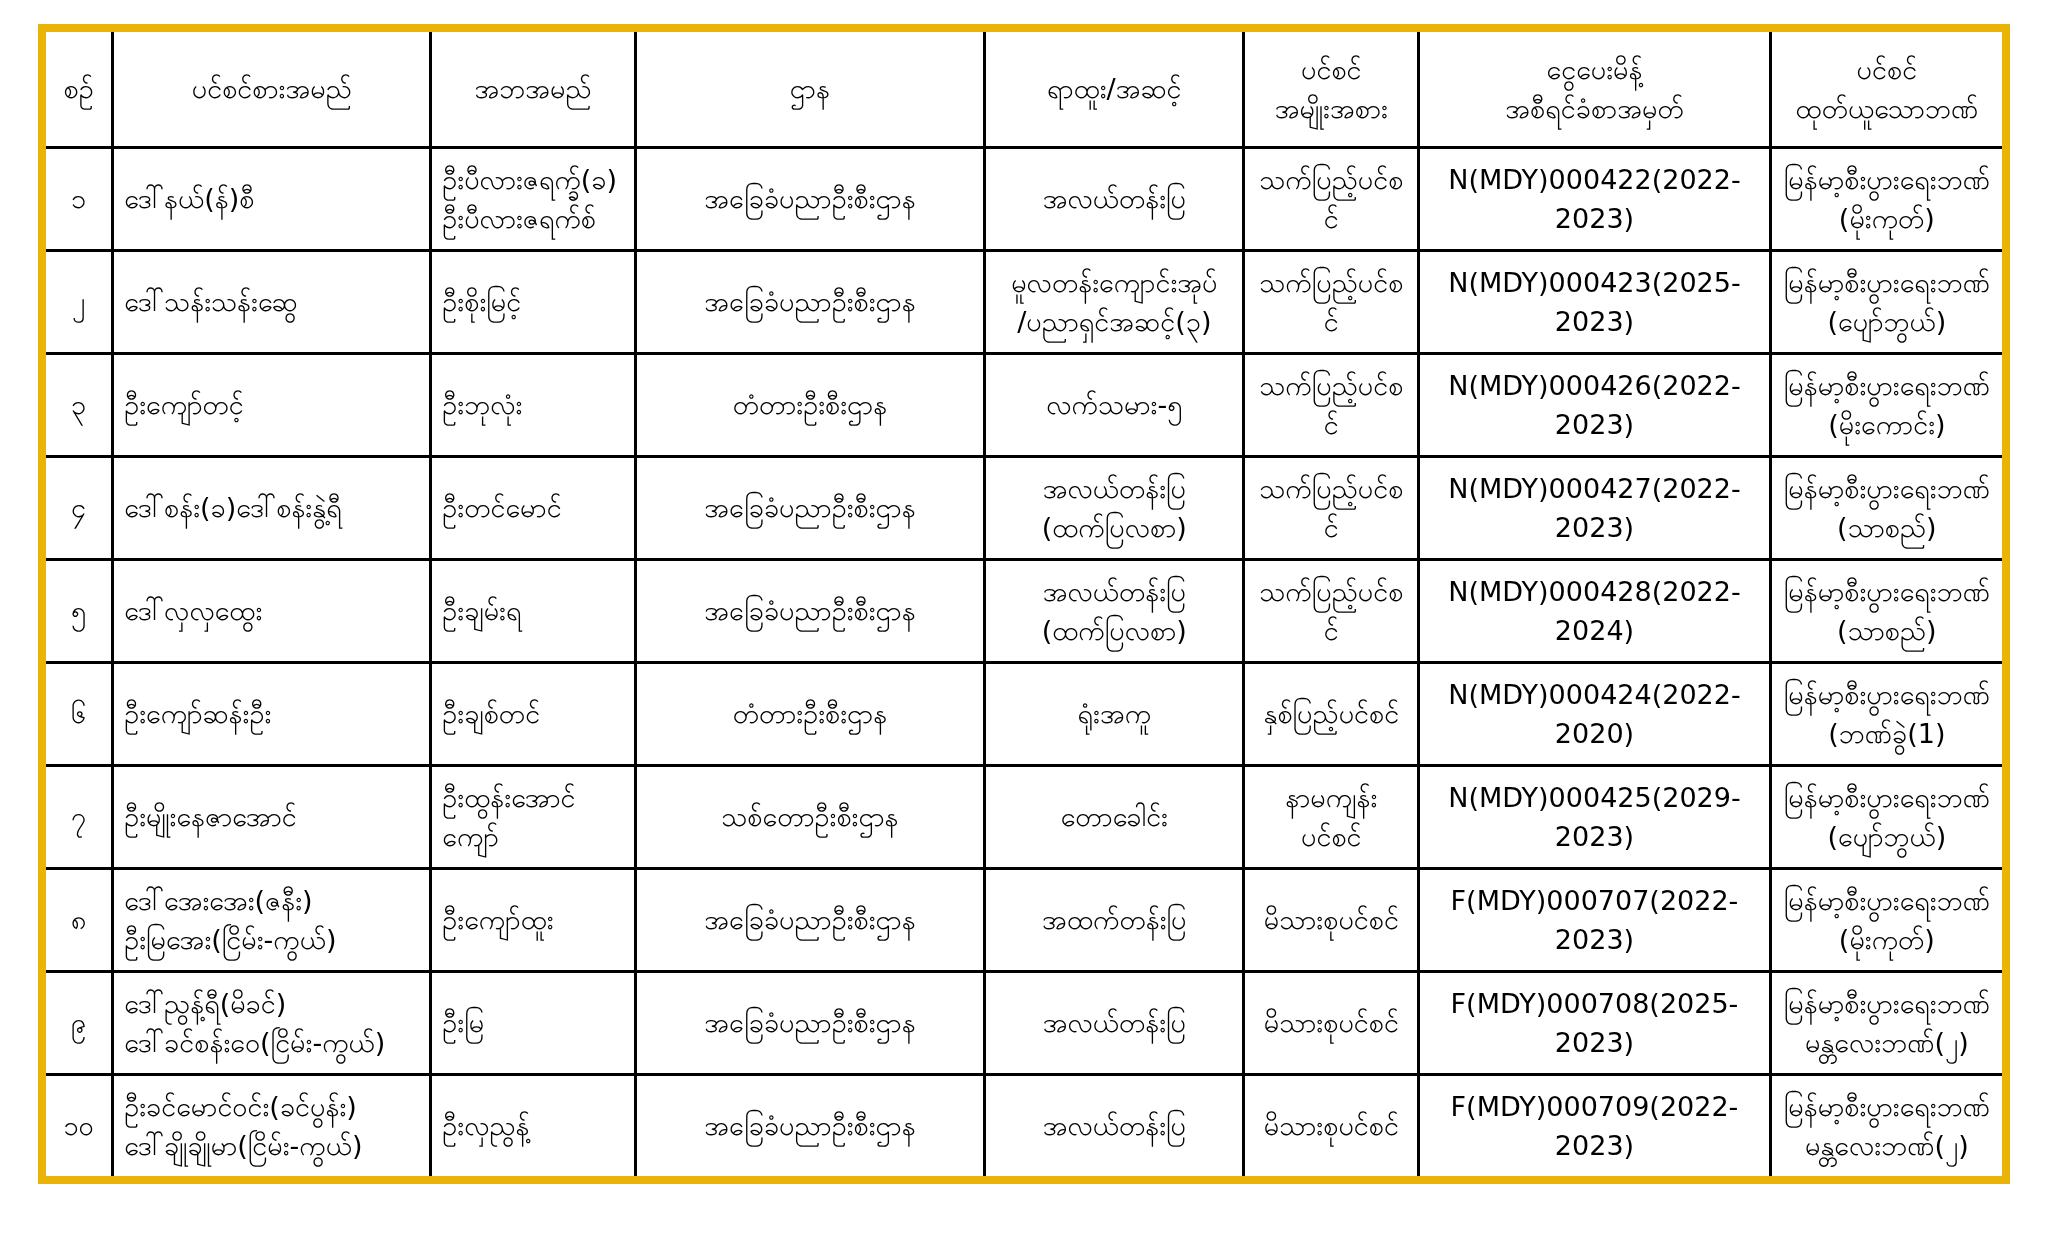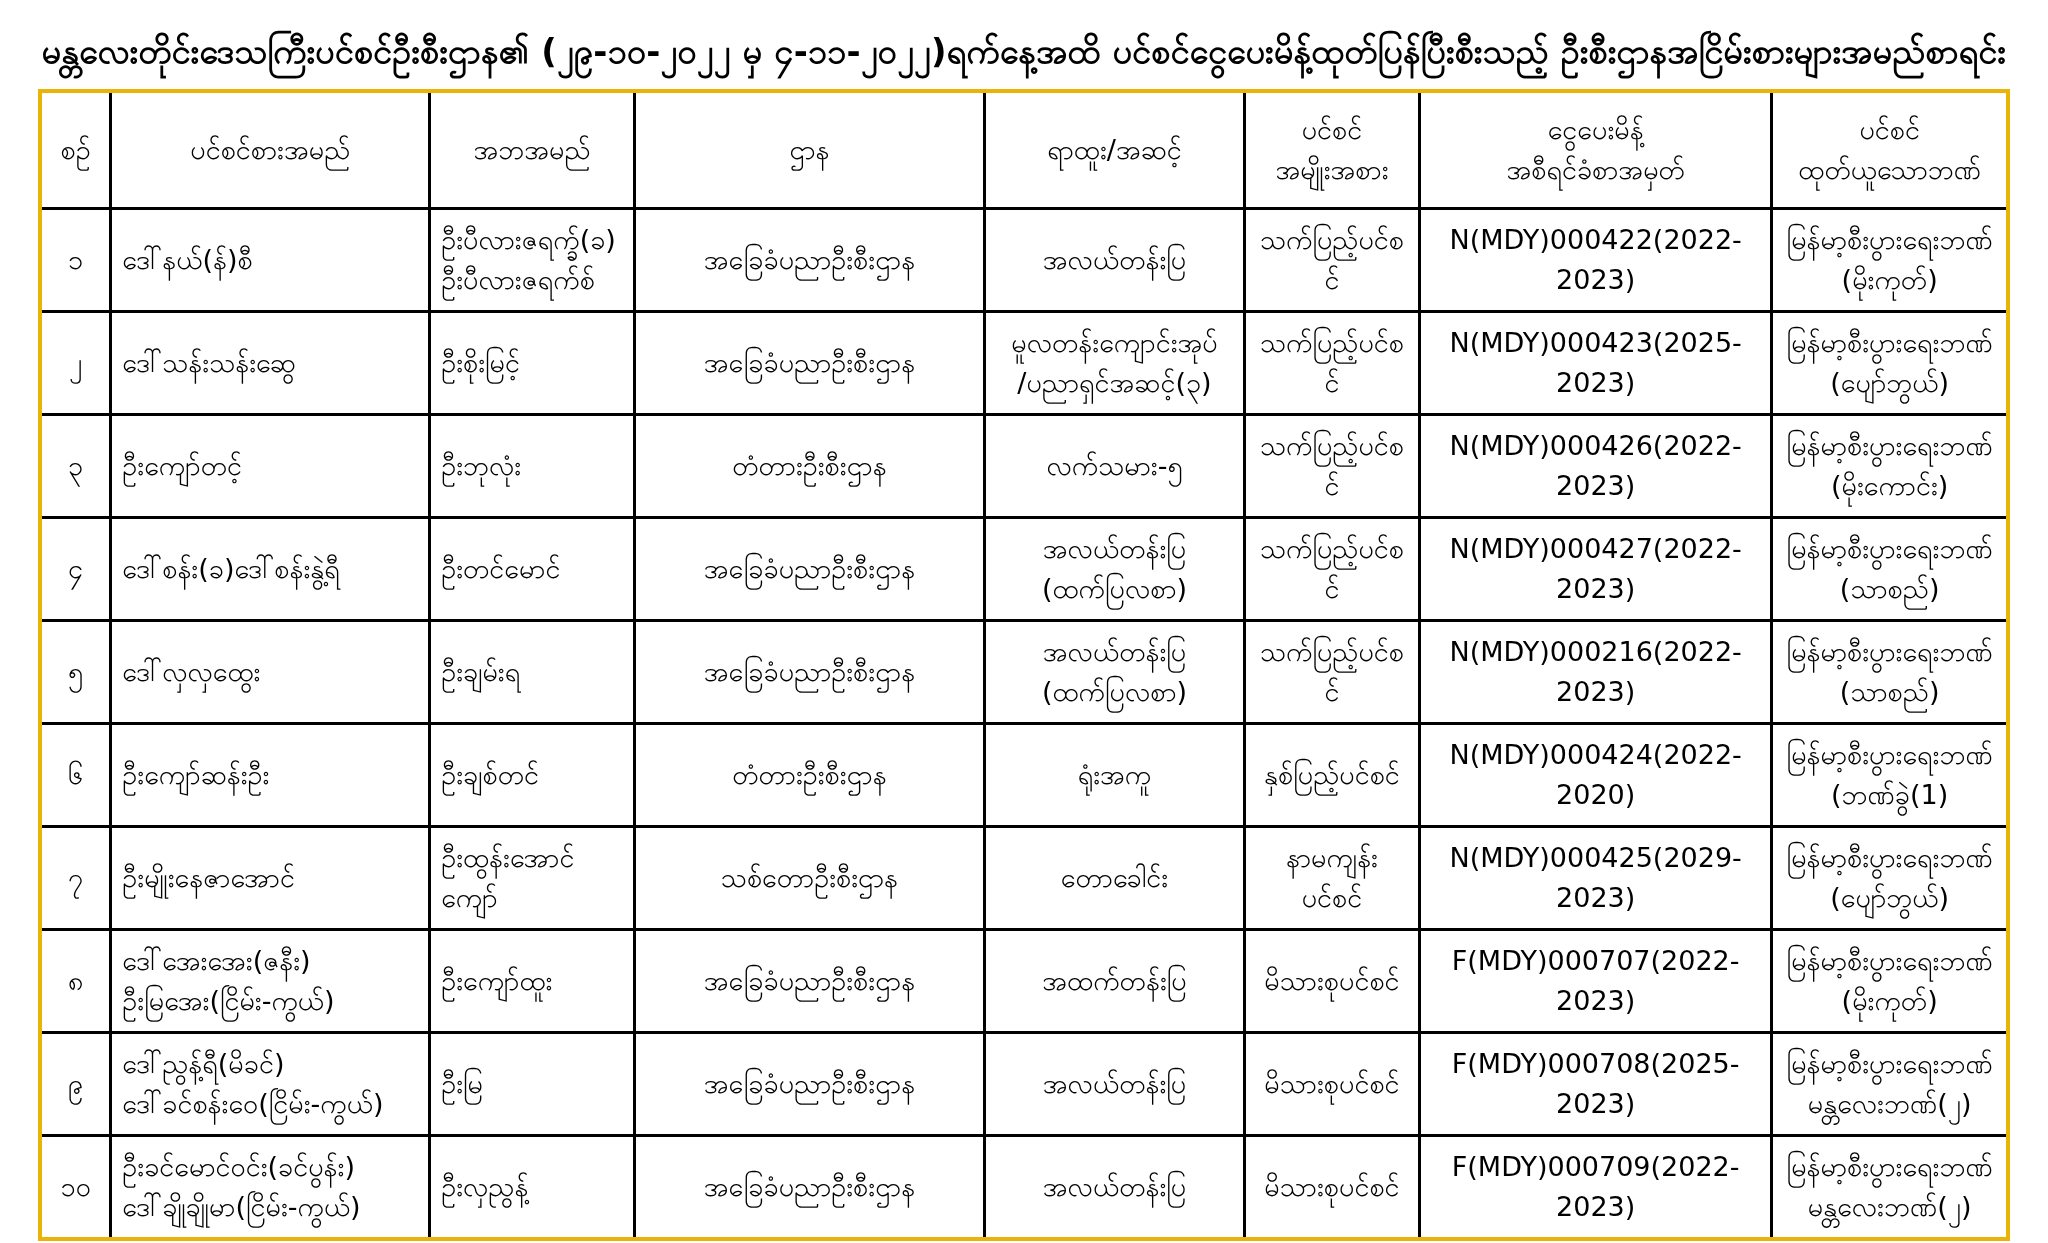--- a/index.html
+++ b/index.html
@@ -22,21 +22,21 @@
     font-size: 34px;
     line-height: 1.25;
     font-weight: bold;
     margin: 6px 0 16px 0;
     letter-spacing: 0.2px;
   }
   table.pension-table {
     width: 100%;
     border-collapse: collapse;
     table-layout: fixed;
-    border: 4px solid #eab308;
+    border: 8px solid #eab308;
   }
   .pension-table th,
   .pension-table td {
     border: 3px solid #000;
     padding: 6px 10px;
     font-size: 27px;
     line-height: 1.45;
     vertical-align: middle;
     overflow: hidden;
     word-wrap: break-word;
@@ -50,21 +50,20 @@
     height: 88px;
   }
   .align-left   { text-align: left; }
   .align-center { text-align: center; }
   .cell-line { display: block; }
 </style>
 </head>
 <body>
 
 <div class="page">
-  <h1 class="doc-title">မန္တလေးတိုင်းဒေသကြီးပင်စင်ဦးစီးဌာန၏ (၂၉-၁၀-၂၀၂၂ မှ ၄-၁၁-၂၀၂၂)ရက်နေ့အထိ ပင်စင်ငွေပေးမိန့်ထုတ်ပြန်ပြီးစီးသည့် ဦးစီးဌာနအငြိမ်းစားများအမည်စာရင်း</h1>
 
   <table class="pension-table">
     <colgroup>
         <col style="width: 3.6%;">
         <col style="width: 16.2%;">
         <col style="width: 10.4%;">
         <col style="width: 17.8%;">
         <col style="width: 13.2%;">
         <col style="width: 8.9%;">
         <col style="width: 17.9%;">
@@ -227,21 +226,21 @@
             <span class="cell-line">အခြေခံပညာဦးစီးဌာန</span>
           </td>
           <td class="align-center">
             <span class="cell-line">အလယ်တန်းပြ</span>
             <span class="cell-line">(ထက်ပြလစာ)</span>
           </td>
           <td class="align-center">
             <span class="cell-line">သက်ပြည့်ပင်စင်</span>
           </td>
           <td class="align-center">
-            <span class="cell-line">N(MDY)000216(2022-2023)</span>
+            <span class="cell-line">N(MDY)000428(2022-2024)</span>
           </td>
           <td class="align-center">
             <span class="cell-line">မြန်မာ့စီးပွားရေးဘဏ်</span>
             <span class="cell-line">(သာစည်)</span>
           </td>
         </tr>
         <tr>
           <td class="align-center">
             <span class="cell-line">၆</span>
           </td>

